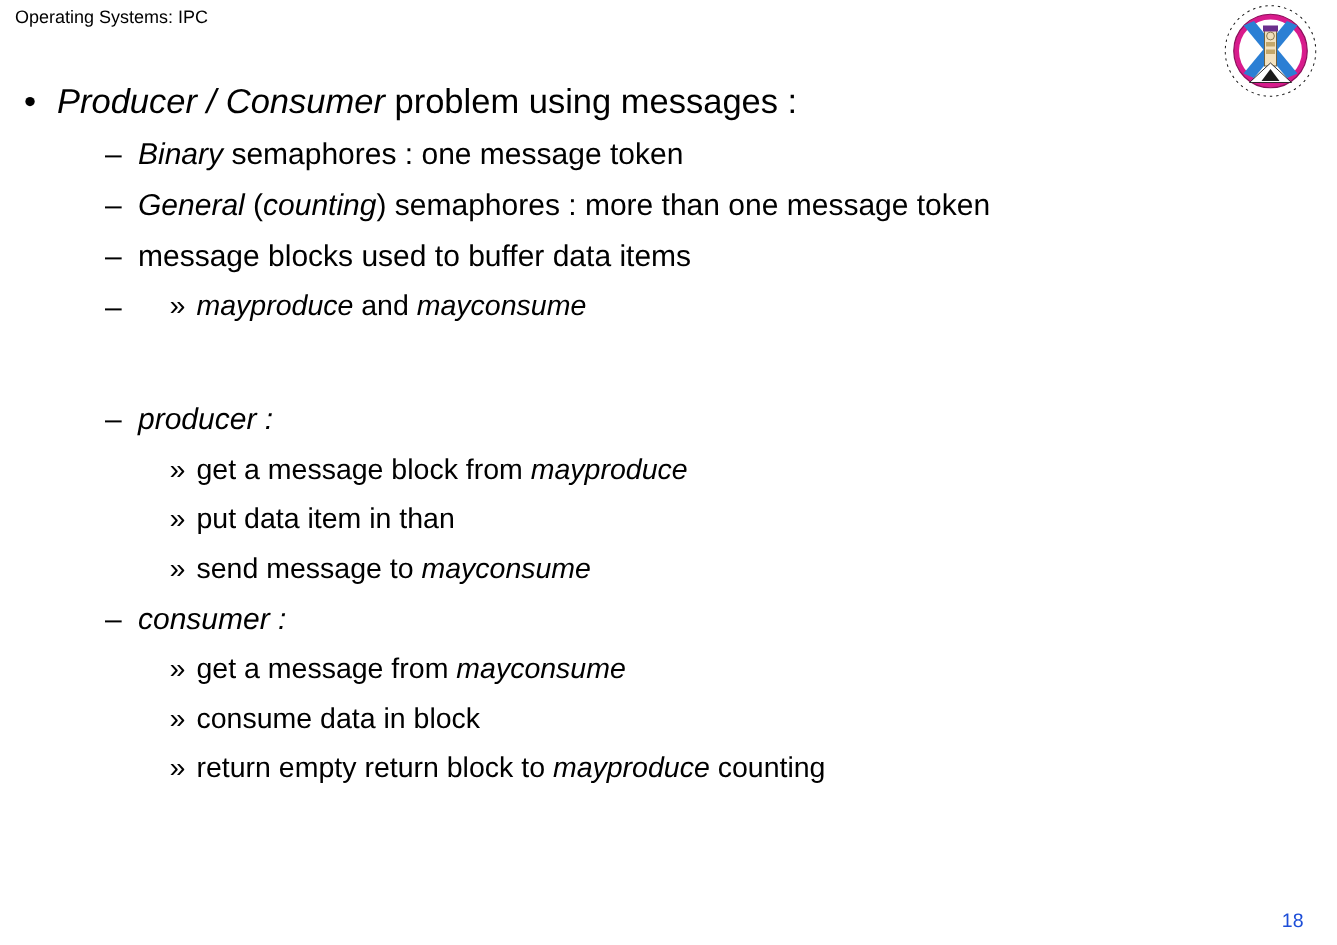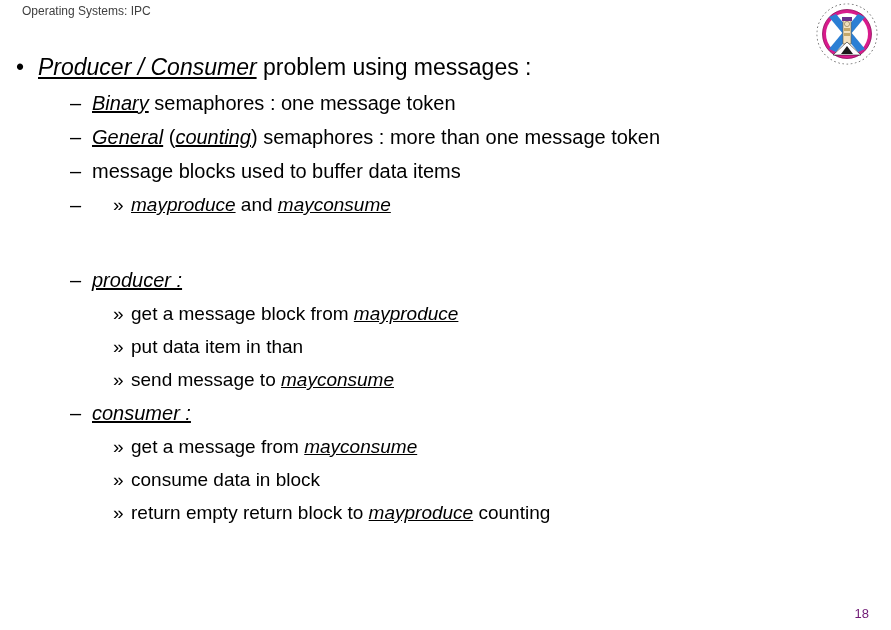--- a/index.html
+++ b/index.html
@@ -12,25 +12,25 @@
     background: #ffffff;
     font-family: "Liberation Sans", sans-serif;
     color: #000000;
     overflow: hidden;
     position: relative;
   }
 
   
   #slide-header {
     position: absolute;
-    left: 22px;
+    left: 10px;
     top: 3px;
     font-size: 12px;
     line-height: 16px;
-    color: #404040;
+    color: #000000;
     white-space: nowrap;
   }
 
   
   #crest-logo {
     position: absolute;
     right: 12px;
     top: 2px;
     width: 64px;
     height: 64px;
@@ -89,35 +89,34 @@
     padding-left: 131px;
   }
   .lvl3 .marker {
     position: absolute;
     left: 113px;
     top: 0;
   }
 
   .it {
     font-style: italic;
-    text-decoration: underline;
   }
 
   .spacer {
     height: 42px;
   }
 
   
   #page-number {
     position: absolute;
     right: 22px;
     bottom: 8px;
     font-size: 13px;
     line-height: 16px;
-    color: #701a75;
+    color: #1d4ed8;
   }
 </style>
 </head>
 <body>
 
 <div id="slide-header">Operating Systems: IPC</div>
 
 <div id="crest-logo">
   <svg viewBox="0 0 64 64" xmlns="http://www.w3.org/2000/svg">
 

